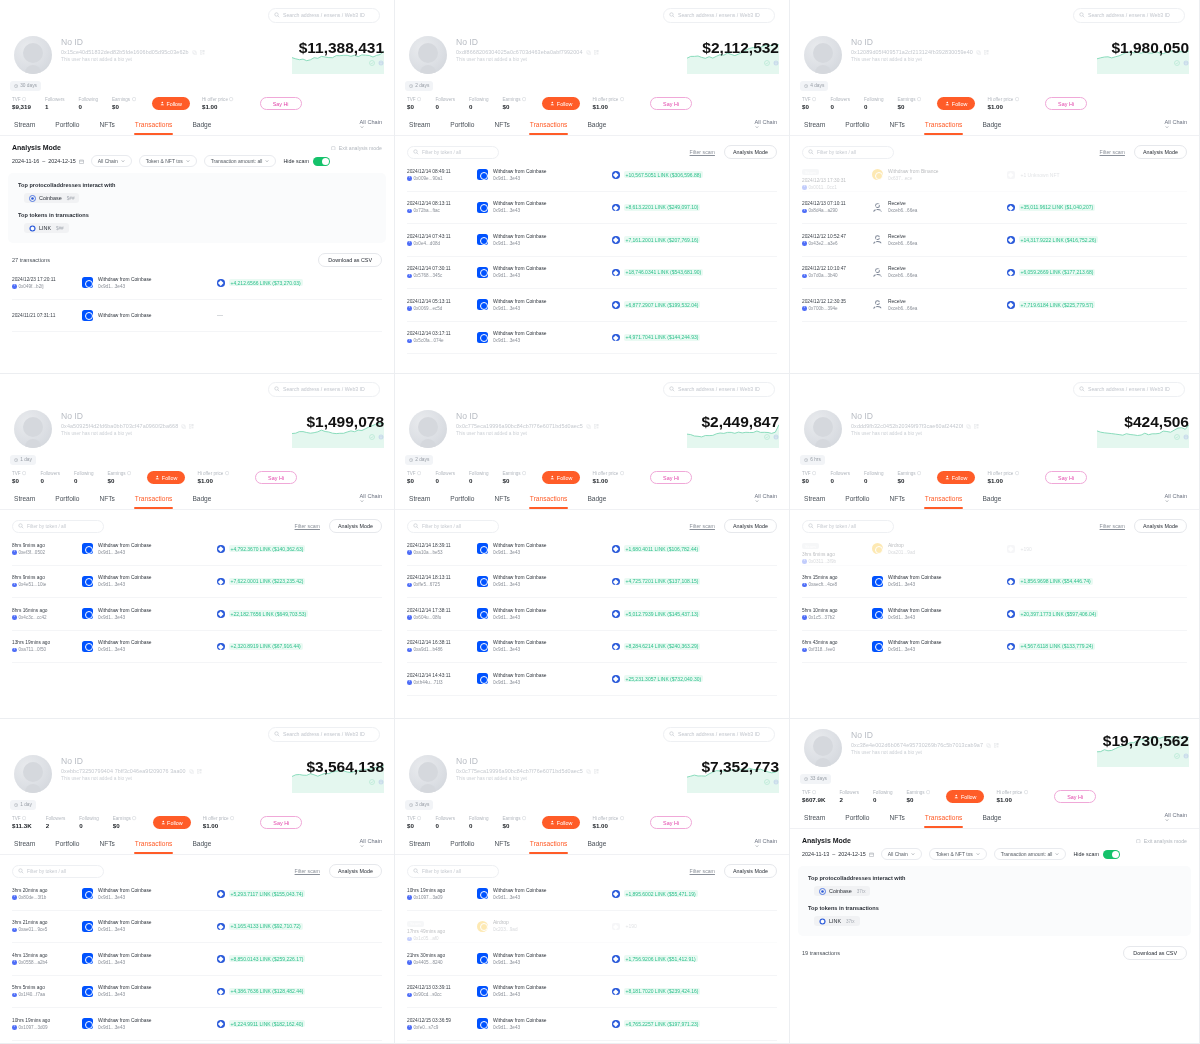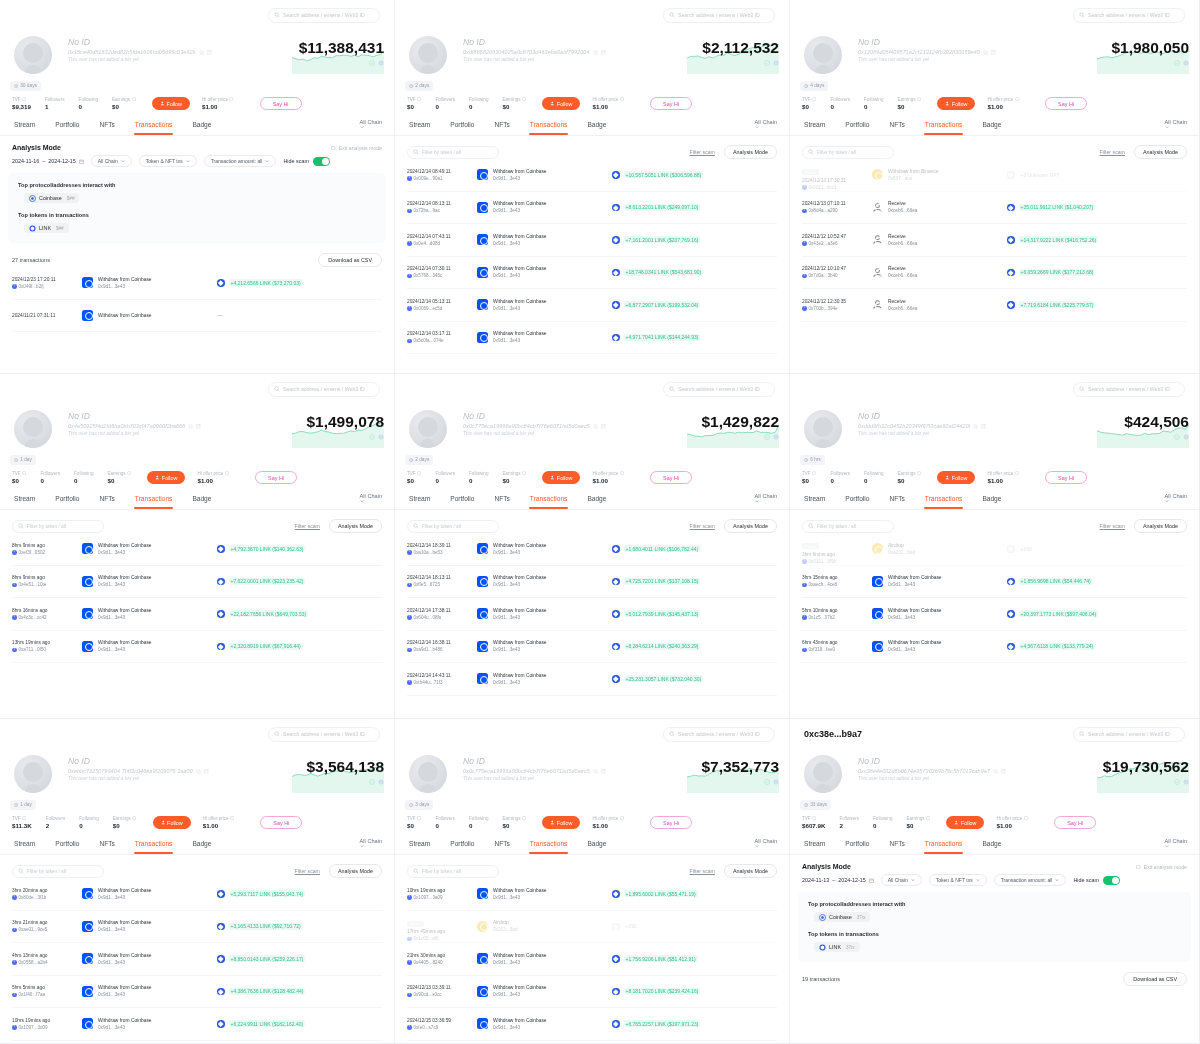--- a/index.html
+++ b/index.html
@@ -45,21 +45,21 @@
     width: 38px; height: 38px; border-radius: 50%;
     background: radial-gradient(circle at 35% 32%, #e9ebee 0%, #dcdfe4 55%, #cfd3d9 100%);
     flex: 0 0 38px; position: relative; overflow: hidden;
   }
   .avatar:after {
     content: ""; position: absolute; left: 9px; top: 7px;
     width: 20px; height: 20px; border-radius: 50%;
     background: #d5d8dd;
     box-shadow: 0 20px 0 -2px #d5d8dd;
   }
-  .pinfo { margin-left: 16px; padding-top: 1px; flex: 1; min-width: 0; font-style: italic; }
+  .pinfo { margin-left: 9px; padding-top: 1px; flex: 1; min-width: 0; }
   .noid { font-size: 8.6px; color: #b9bdc4; line-height: 11px; }
   .addr-row { display: flex; align-items: center; gap: 3px; margin-top: 1px; }
   .addr { font-size: 5.4px; color: #c5c9cf; letter-spacing: .1px;
           white-space: nowrap; overflow: hidden; text-overflow: ellipsis; max-width: 152px; }
   .mini-ic { width: 5px; height: 5px; opacity: .45; flex: 0 0 auto; }
   .biotxt { font-size: 4.8px; color: #cdd1d6; margin-top: 2px; }
 
   
   .balblock { position: absolute; right: 10px; top: 12px; text-align: center; }
   .spark { position: absolute; right: 0; top: 0; }
@@ -1093,21 +1093,21 @@
           </div>
           <div class="biotxt">This user has not added a bio yet</div>
         </div>
         <div class="balblock">
           <div class="spark">
             <svg width="92" height="36" viewBox="0 0 92 36">
               <path d="M0.0 22.1 L3.7 22.6 L7.4 24.0 L11.0 24.3 L14.7 24.9 L18.4 23.5 L22.1 23.6 L25.8 23.4 L29.4 21.8 L33.1 21.0 L36.8 21.4 L40.5 20.4 L44.2 20.4 L47.8 21.3 L51.5 20.1 L55.2 20.9 L58.9 20.3 L62.6 20.5 L66.2 20.5 L69.9 19.0 L73.6 20.4 L77.3 20.3 L81.0 20.5 L84.6 21.4 L88.3 20.2 L92.0 12.7 L92 36 L0 36 Z" fill="#e4f7ef"></path>
               <path d="M0.0 22.1 L3.7 22.6 L7.4 24.0 L11.0 24.3 L14.7 24.9 L18.4 23.5 L22.1 23.6 L25.8 23.4 L29.4 21.8 L33.1 21.0 L36.8 21.4 L40.5 20.4 L44.2 20.4 L47.8 21.3 L51.5 20.1 L55.2 20.9 L58.9 20.3 L62.6 20.5 L66.2 20.5 L69.9 19.0 L73.6 20.4 L77.3 20.3 L81.0 20.5 L84.6 21.4 L88.3 20.2 L92.0 12.7 " fill="none" stroke="#7fd8b6" stroke-width="0.9"></path>
             </svg>
           </div>
-          <div class="balamt">$1,429,822</div>
+          <div class="balamt">$2,449,847</div>
           <div class="balsub">
             <span>+1.21%</span>
             <svg class="gi" viewBox="0 0 12 12">
               <circle cx="6" cy="6" r="5" fill="none" stroke="#86d9b8" stroke-width="1.2"></circle>
               <path d="M3.6 6.2 L5.3 7.9 L8.4 4.4" fill="none" stroke="#86d9b8" stroke-width="1.2"></path>
             </svg>
             <svg class="gi" viewBox="0 0 12 12">
               <circle cx="6" cy="6" r="5" fill="#b8cbe8"></circle>
               <rect x="5.4" y="5" width="1.2" height="4" fill="#fff"></rect>
               <rect x="5.4" y="2.8" width="1.2" height="1.3" fill="#fff"></rect>
@@ -1847,30 +1847,21 @@
               <div class="pt">Withdraw from Coinbase</div>
               <div class="pa">0x9d1...3e43</div>
             </div>
           </div>
           <div class="tx-amt">
             <span class="tok-ic"></span>
             <span class="amt-txt">+6,765.2257 LINK ($197,971.23)</span>
           </div>
         </div>
       </div></div>
-    <div class="panel"><div class="topbar">
-        <div class="topbar-addr">0xc38e...b9a7</div>
-        <div class="topsearch">
-          <svg width="6" height="6" viewBox="0 0 12 12">
-            <circle cx="5" cy="5" r="3.4" fill="none" stroke="#c3c7ce" stroke-width="1.3"></circle>
-            <line x1="7.6" y1="7.6" x2="10.5" y2="10.5" stroke="#c3c7ce" stroke-width="1.3"></line>
-          </svg>
-          <span class="ph">Search address / ensens / Web3 ID</span>
-        </div>
-      </div><div class="profile">
+    <div class="panel"><div class="profile">
         <div class="avatar"></div>
         <div class="pinfo">
           <div class="noid">No ID</div>
           <div class="addr-row">
             <span class="addr">0xc38e4e002d6b0674e95730269b76c5b7013cab9a7</span>
             <span>
               <svg class="mini-ic" viewBox="0 0 12 12">
                 <rect x="1.5" y="1.5" width="7" height="7" rx="1" fill="none" stroke="#c8ccd2" stroke-width="1.2"></rect>
                 <rect x="4" y="4" width="7" height="7" rx="1" fill="none" stroke="#c8ccd2" stroke-width="1.2"></rect>
               </svg>

